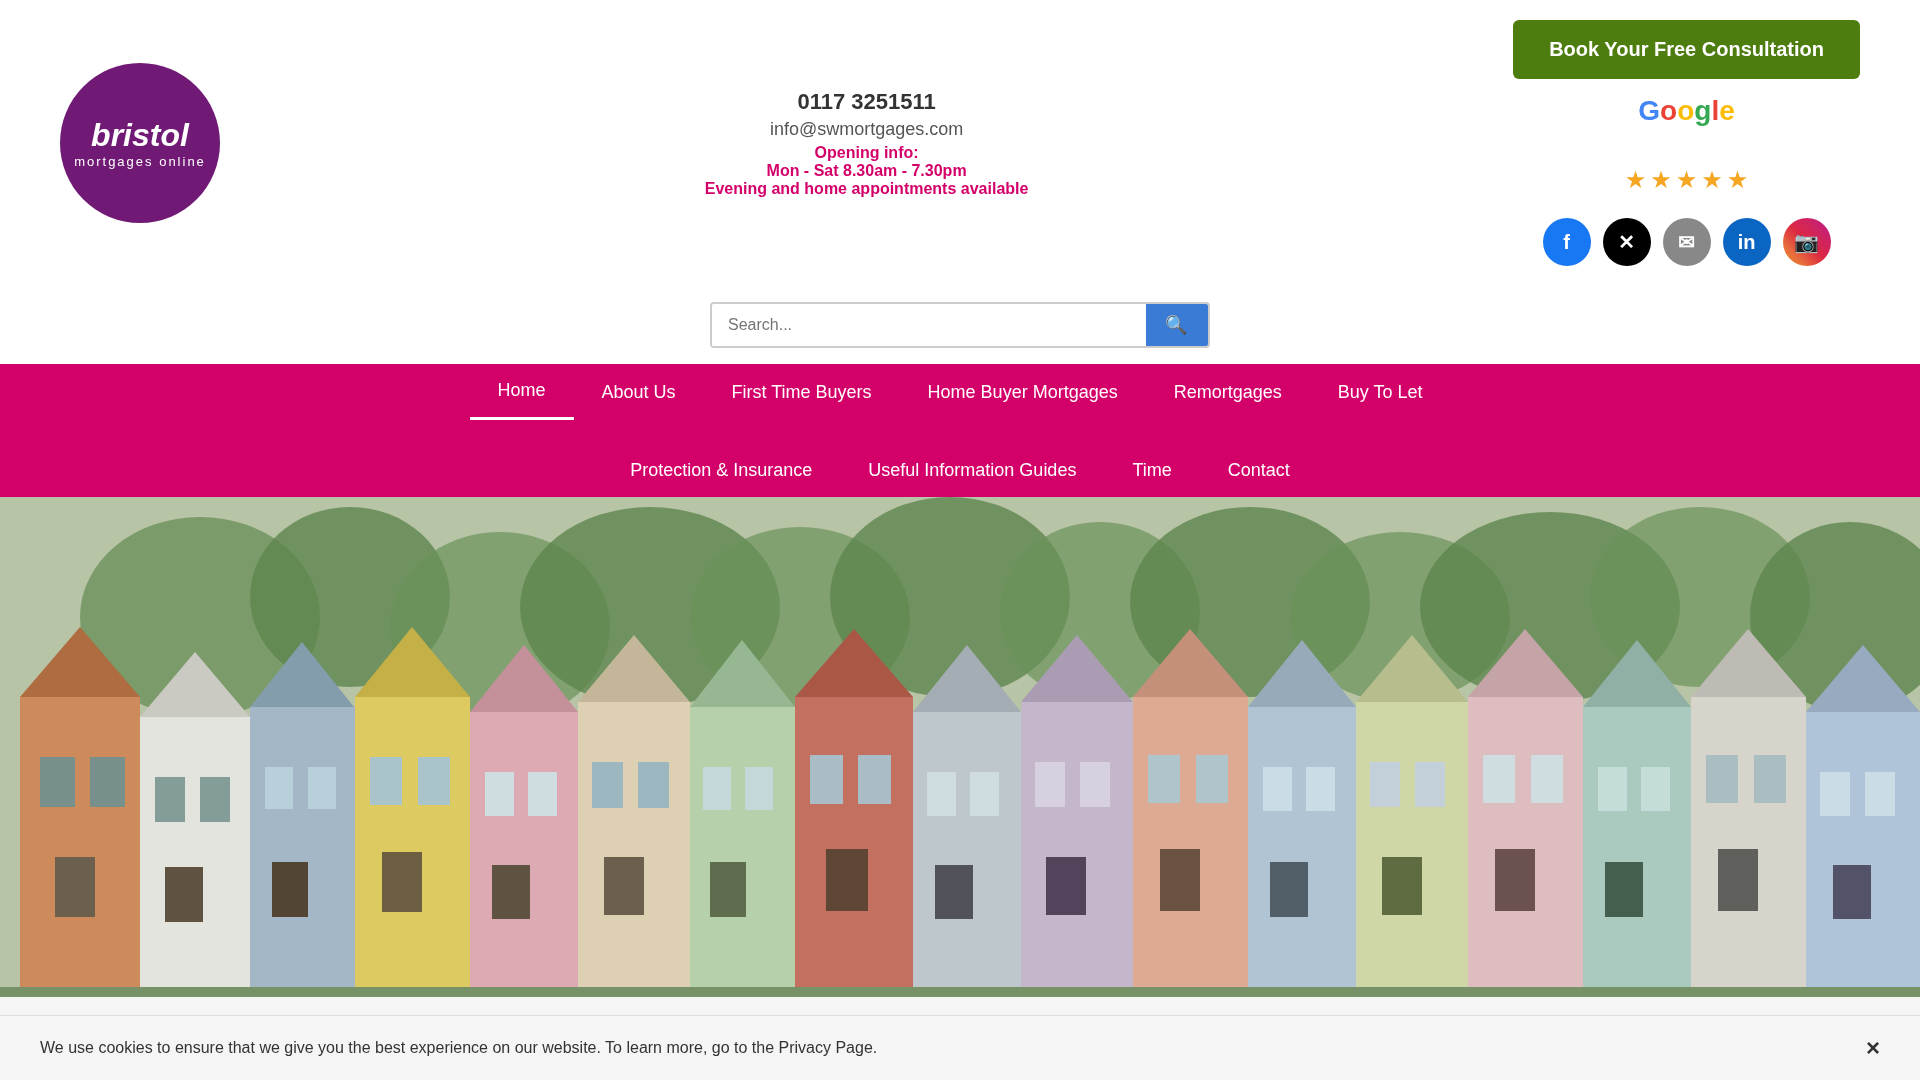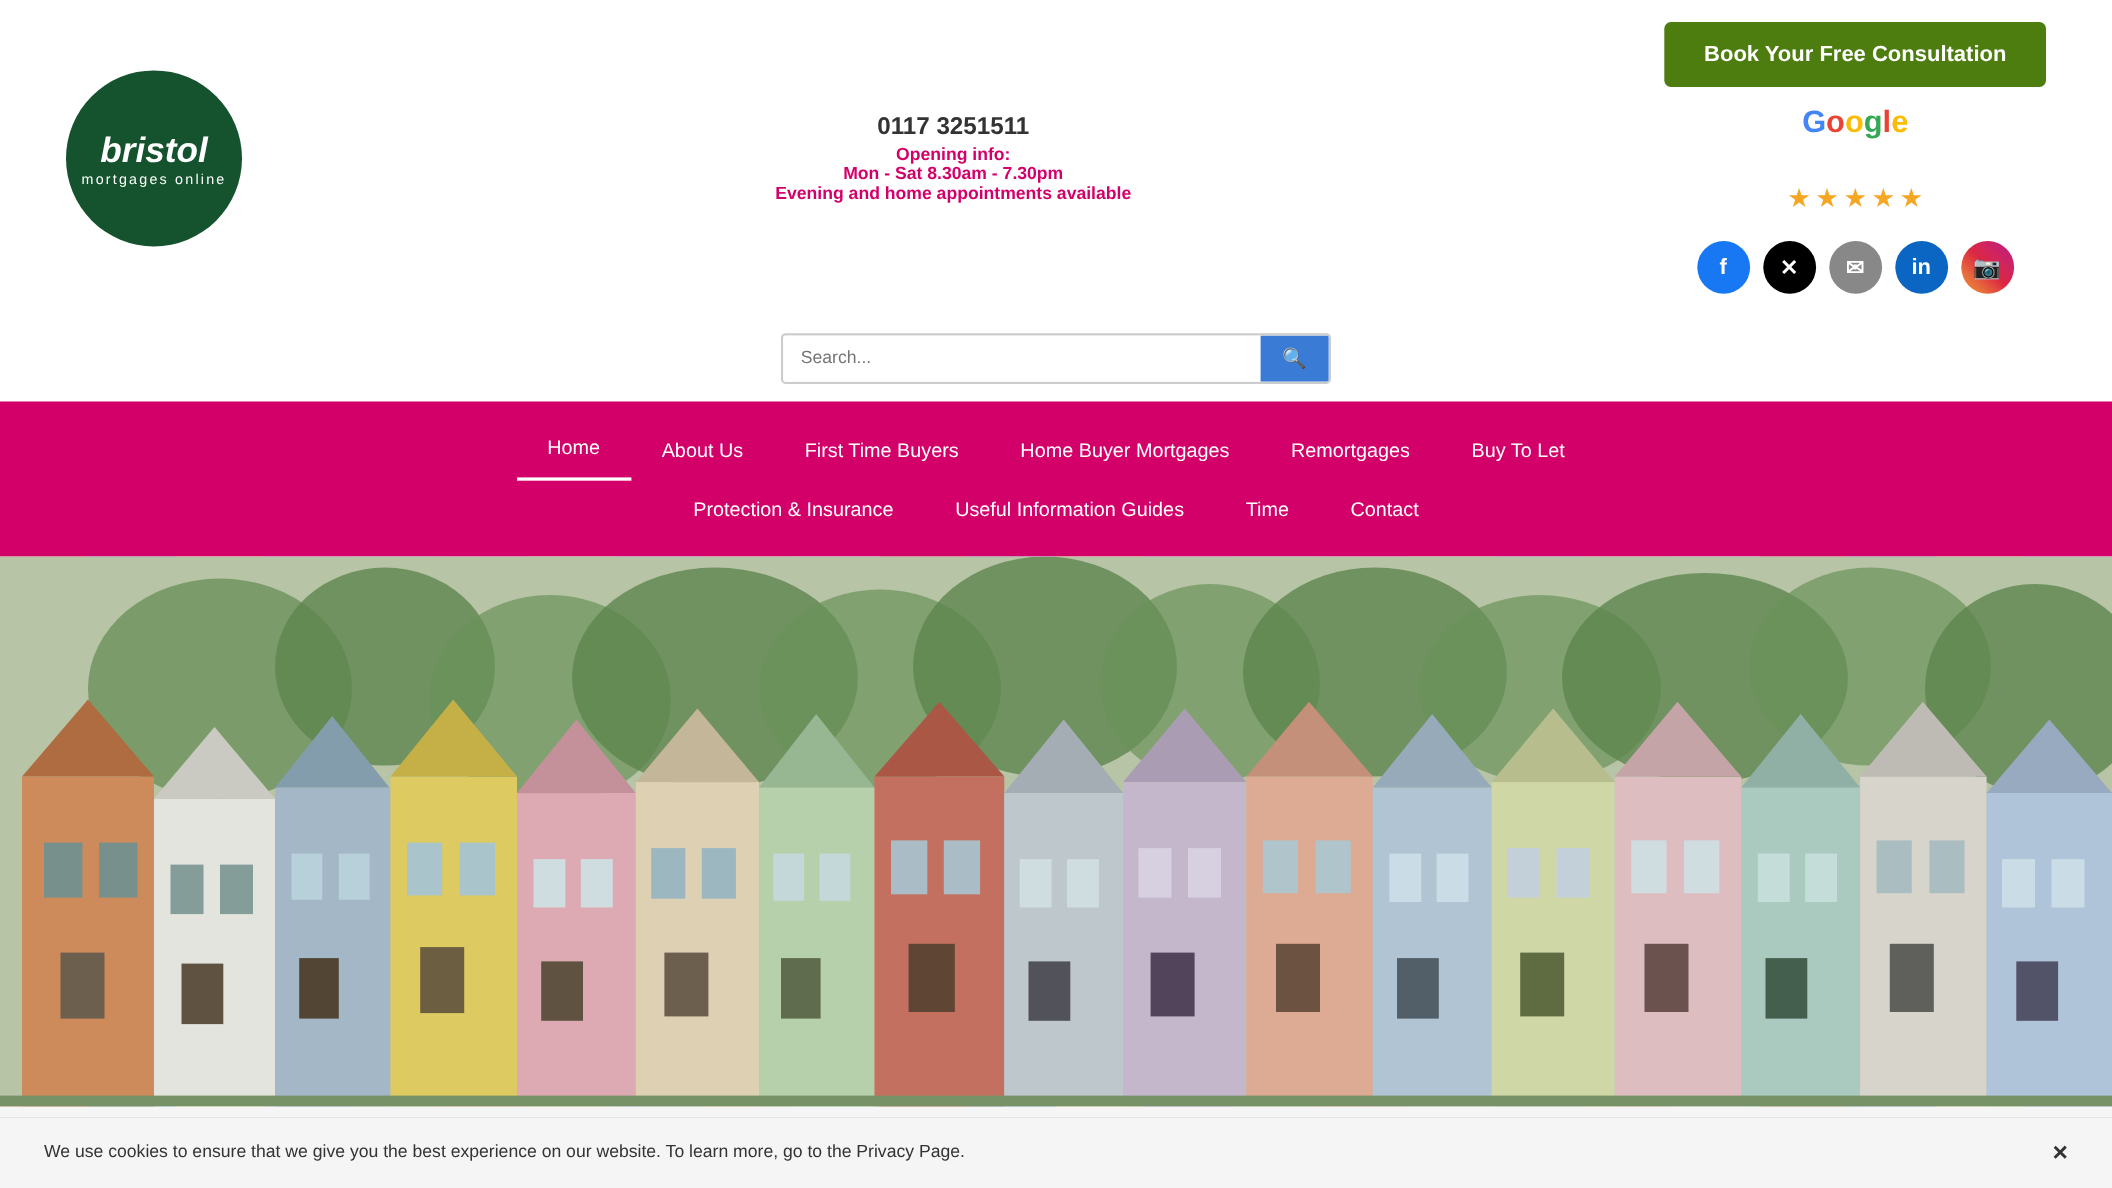--- a/index.html
+++ b/index.html
@@ -16,21 +16,21 @@
     }
 
     .logo-area {
       flex: 0 0 auto;
     }
 
     .logo-circle {
       width: 160px;
       height: 160px;
       border-radius: 50%;
-      background: #14532d;
+      background: #701a75;
       display: flex;
       align-items: center;
       justify-content: center;
       overflow: hidden;
     }
 
     .logo-inner {
       text-align: center;
     }
 
@@ -185,21 +185,22 @@
       color: #fff;
       font-size: 18px;
     }
 
     
     .nav-bar {
       background: #d4006a;
       display: flex;
       flex-direction: column;
       align-items: center;
-      padding: 16px;
+      padding: 0;
+      gap: 24px;
     }
 
     .nav-row {
       display: flex;
       align-items: center;
       gap: 0;
     }
 
     .nav-item {
       color: #fff;
@@ -313,20 +314,21 @@
     <div class="logo-circle">
       <div class="logo-inner">
         <div class="logo-brand">bristol</div>
         <div class="logo-sub">mortgages online</div>
       </div>
     </div>
   </div>
 
   <div class="contact-info">
     <div class="phone-number">0117 3251511</div>
+    <div class="email">info@swmortgages.com</div>
     <div class="opening-hours-label">Opening info:</div>
     <div class="opening-hours-time">Mon - Sat 8.30am - 7.30pm</div>
     <div class="opening-hours-eve">Evening and home appointments available</div>
   </div>
 
   <div class="right-area">
     <button class="cta-button">Book Your Free Consultation</button>
 
     <div class="google-rating">
       <div style="font-size: 28px; font-weight: bold;">

